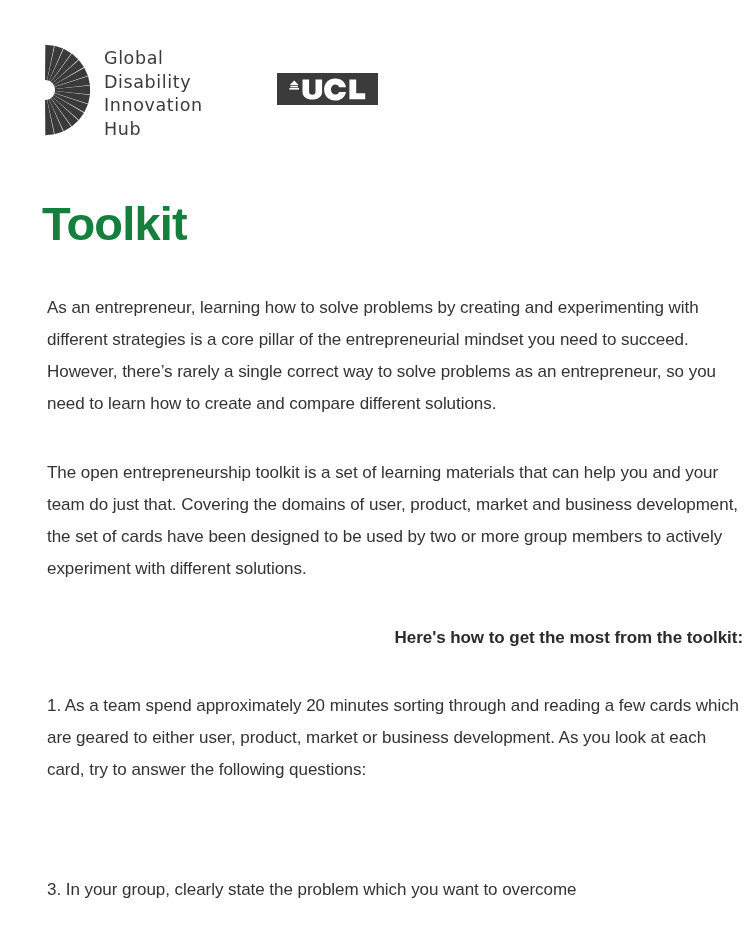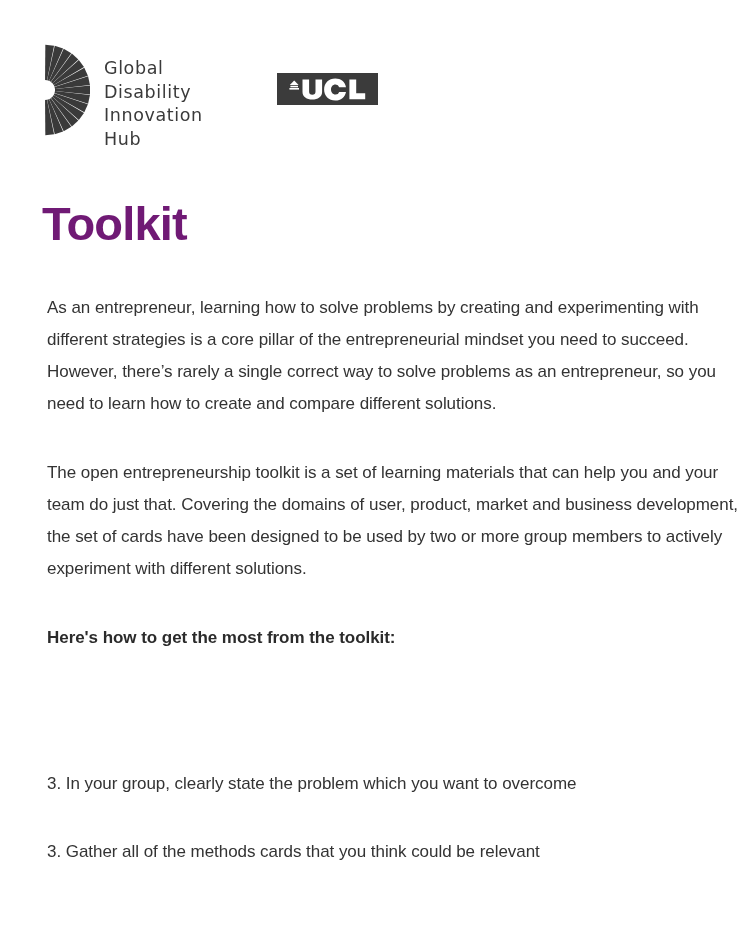--- a/index.html
+++ b/index.html
@@ -42,21 +42,21 @@
 
   .gdi-mark {
     width: 52px;
     height: 96px;
     flex: 0 0 auto;
     display: block;
   }
 
   .gdi-wordmark {
     margin-left: 11px;
-    margin-top: 15px;
+    margin-top: 5px;
     font-family: "DejaVu Sans", sans-serif;
     font-size: 17.5px;
     line-height: 23.5px;
     font-weight: 400;
     letter-spacing: 0.6px;
     color: #3a3a3a;
     white-space: pre;
   }
 
   .ucl-logo {
@@ -86,35 +86,36 @@
     width: 706px;
   }
 
   h1.title {
     margin: 0;
     font-family: "Liberation Sans", sans-serif;
     font-size: 47px;
     line-height: 56px;
     font-weight: 700;
     letter-spacing: -0.8px;
-    color: #701a75;
+    color: #15803d;
   }
 
   p.para {
     margin: 5px;
     font-size: 17px;
     line-height: 32px;
     font-weight: 400;
     color: #333333;
     letter-spacing: -0.05px;
   }
 
   p.para.bold {
     font-weight: 700;
     color: #2b2b2b;
+    text-align: right;
   }
 
   .gap-title  { height: 35px; }
   .gap-para   { height: 27px; }
   .gap-small  { height: 26px; }
 </style>
 </head>
 <body>
 
 <div class="page">
@@ -210,20 +211,21 @@
 
     <p class="para">As an entrepreneur, learning how to solve problems by creating and experimenting with different strategies is a core pillar of the entrepreneurial mindset you need to succeed. However, there’s rarely a single correct way to solve problems as an entrepreneur, so you need to learn how to create and compare different solutions.</p>
     <div class="gap-para"></div>
 
     <p class="para">The open entrepreneurship toolkit is a set of learning materials that can help you and your team do just that. Covering the domains of user, product, market and business development, the set of cards have been designed to be used by two or more group members to actively experiment with different solutions.</p>
     <div class="gap-para"></div>
 
     <p class="para bold">Here's how to get the most from the toolkit:</p>
     <div class="gap-small"></div>
 
+    <p class="para">1. As a team spend approximately 20 minutes sorting through and reading a few cards which are geared to either user, product, market or business development. As you look at each card, try to answer the following questions:</p>
     <div class="gap-small"></div>
 
     <div class="gap-small"></div>
 
     <div class="gap-small"></div>
 
     <p class="para">3. In your group, clearly state the problem which you want to overcome</p>
     <div class="gap-small"></div>
 
     <p class="para">3. Gather all of the methods cards that you think could be relevant</p>

